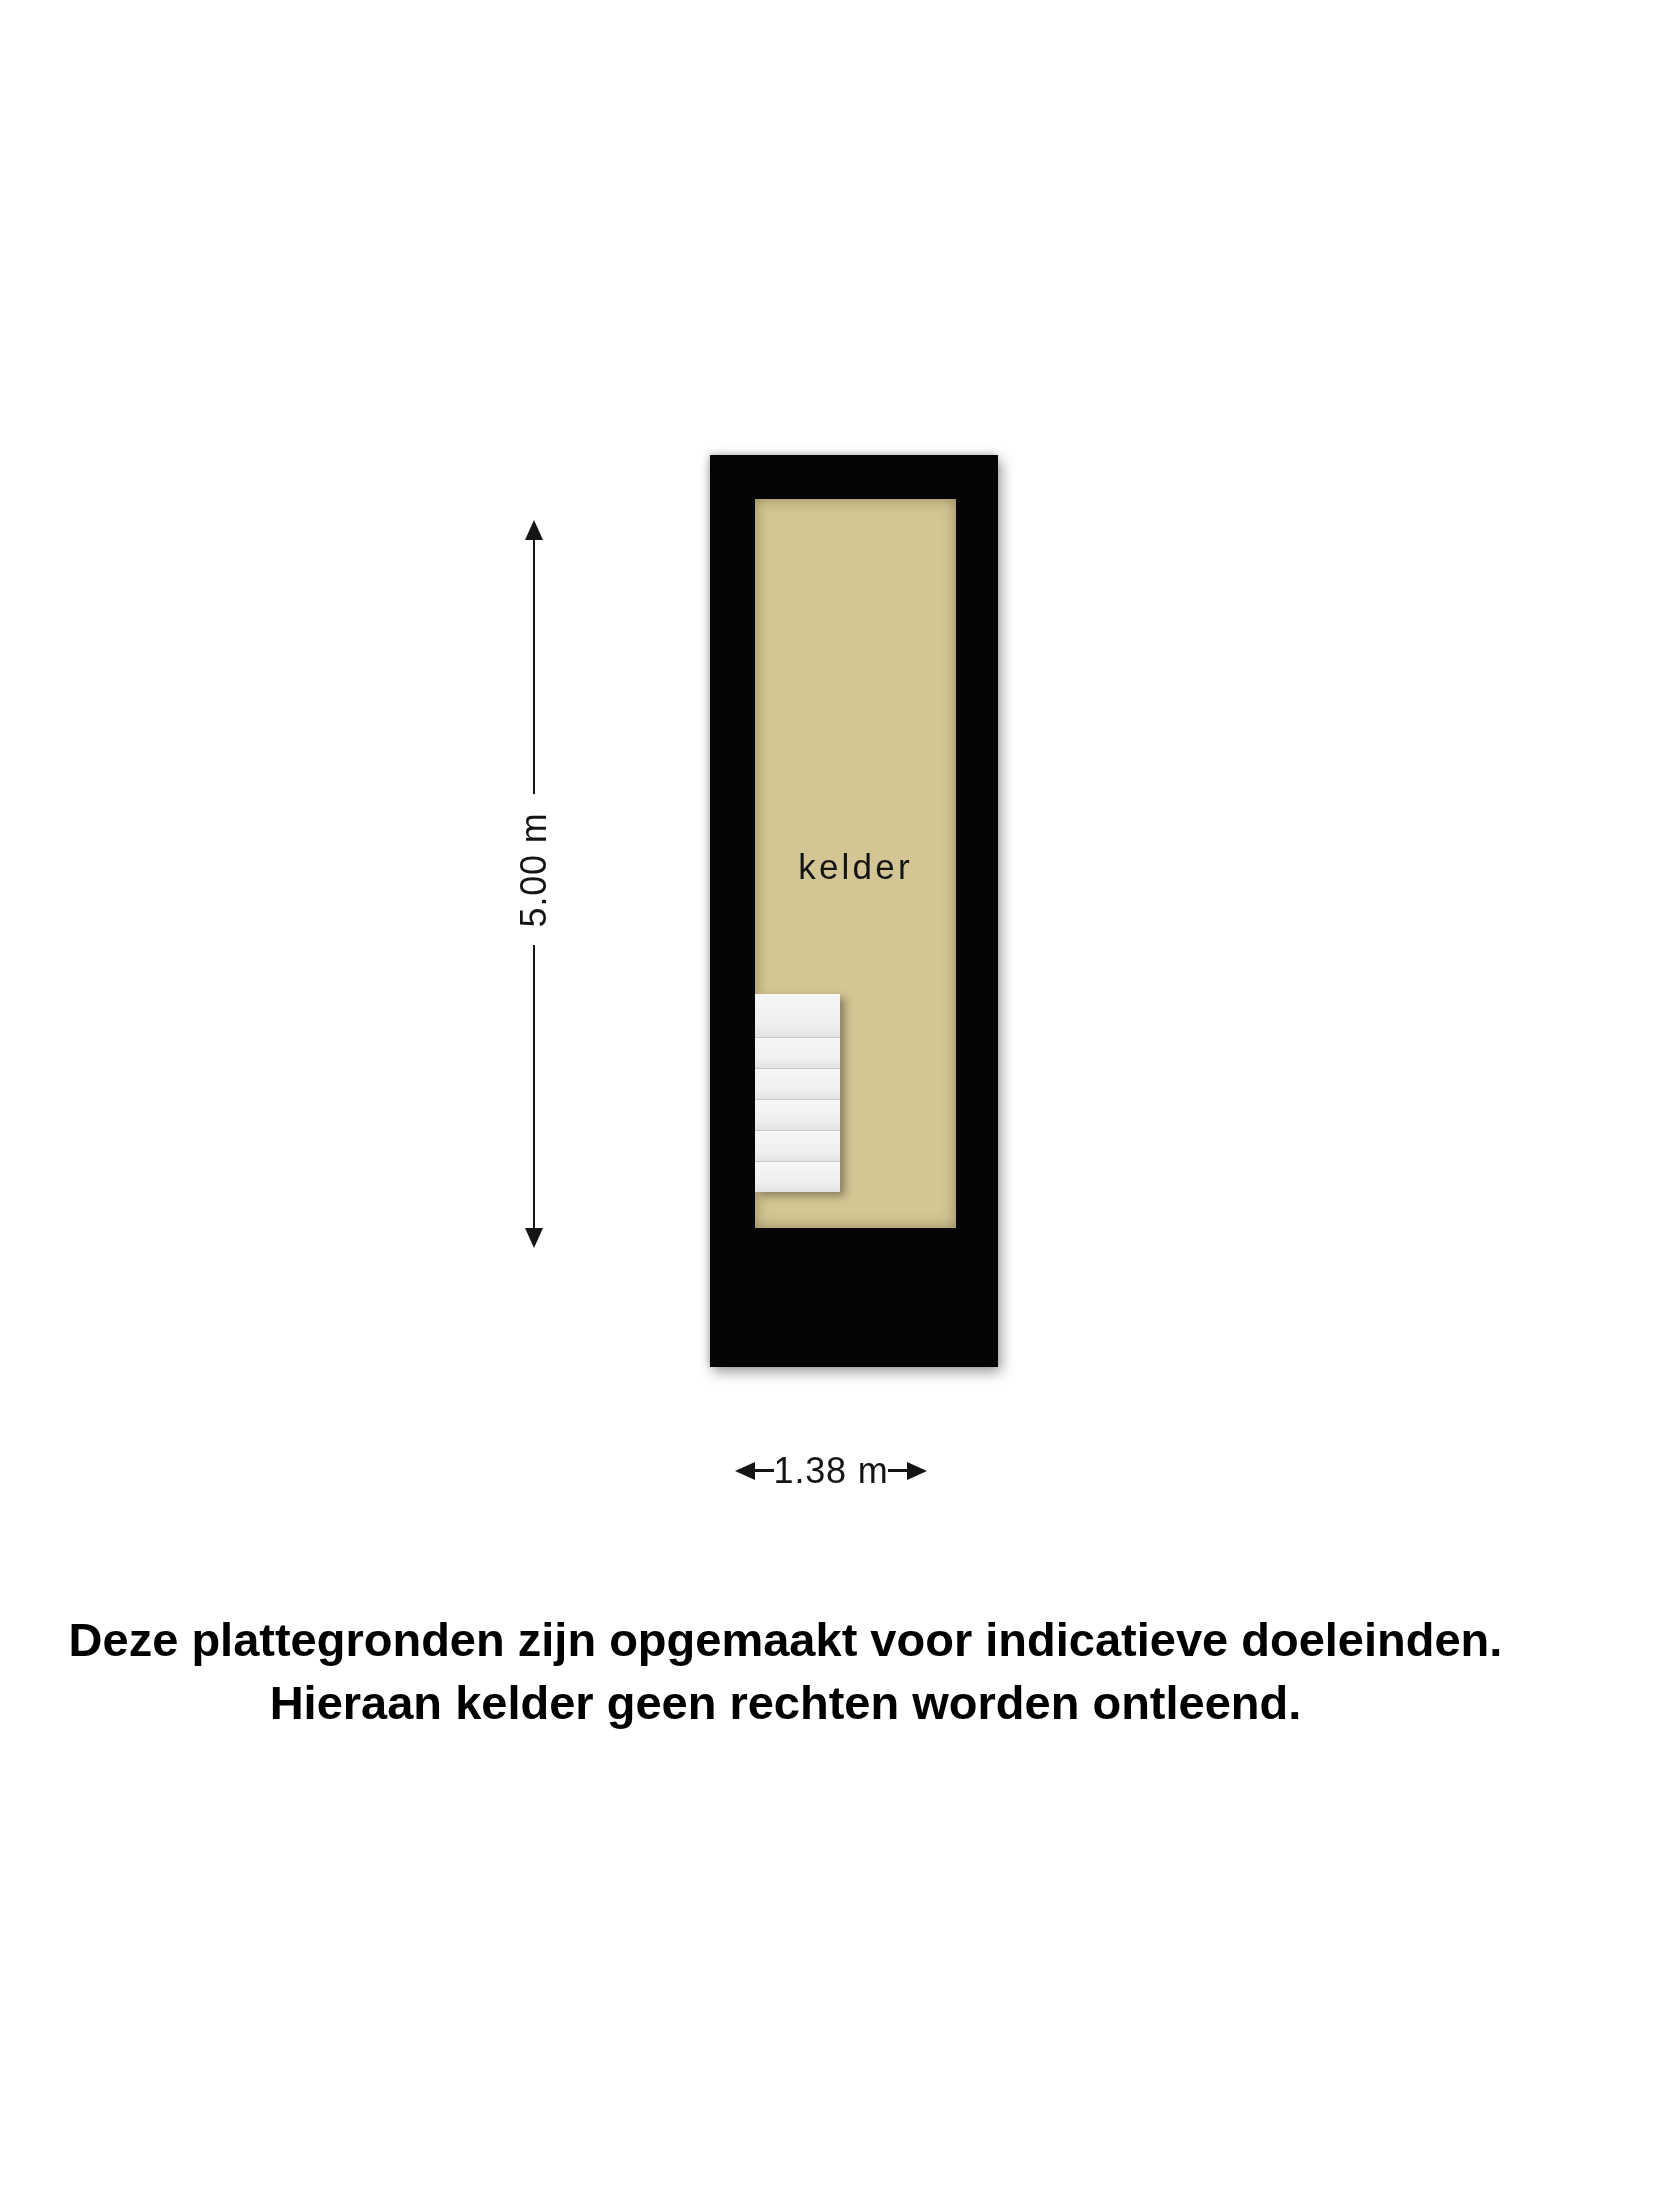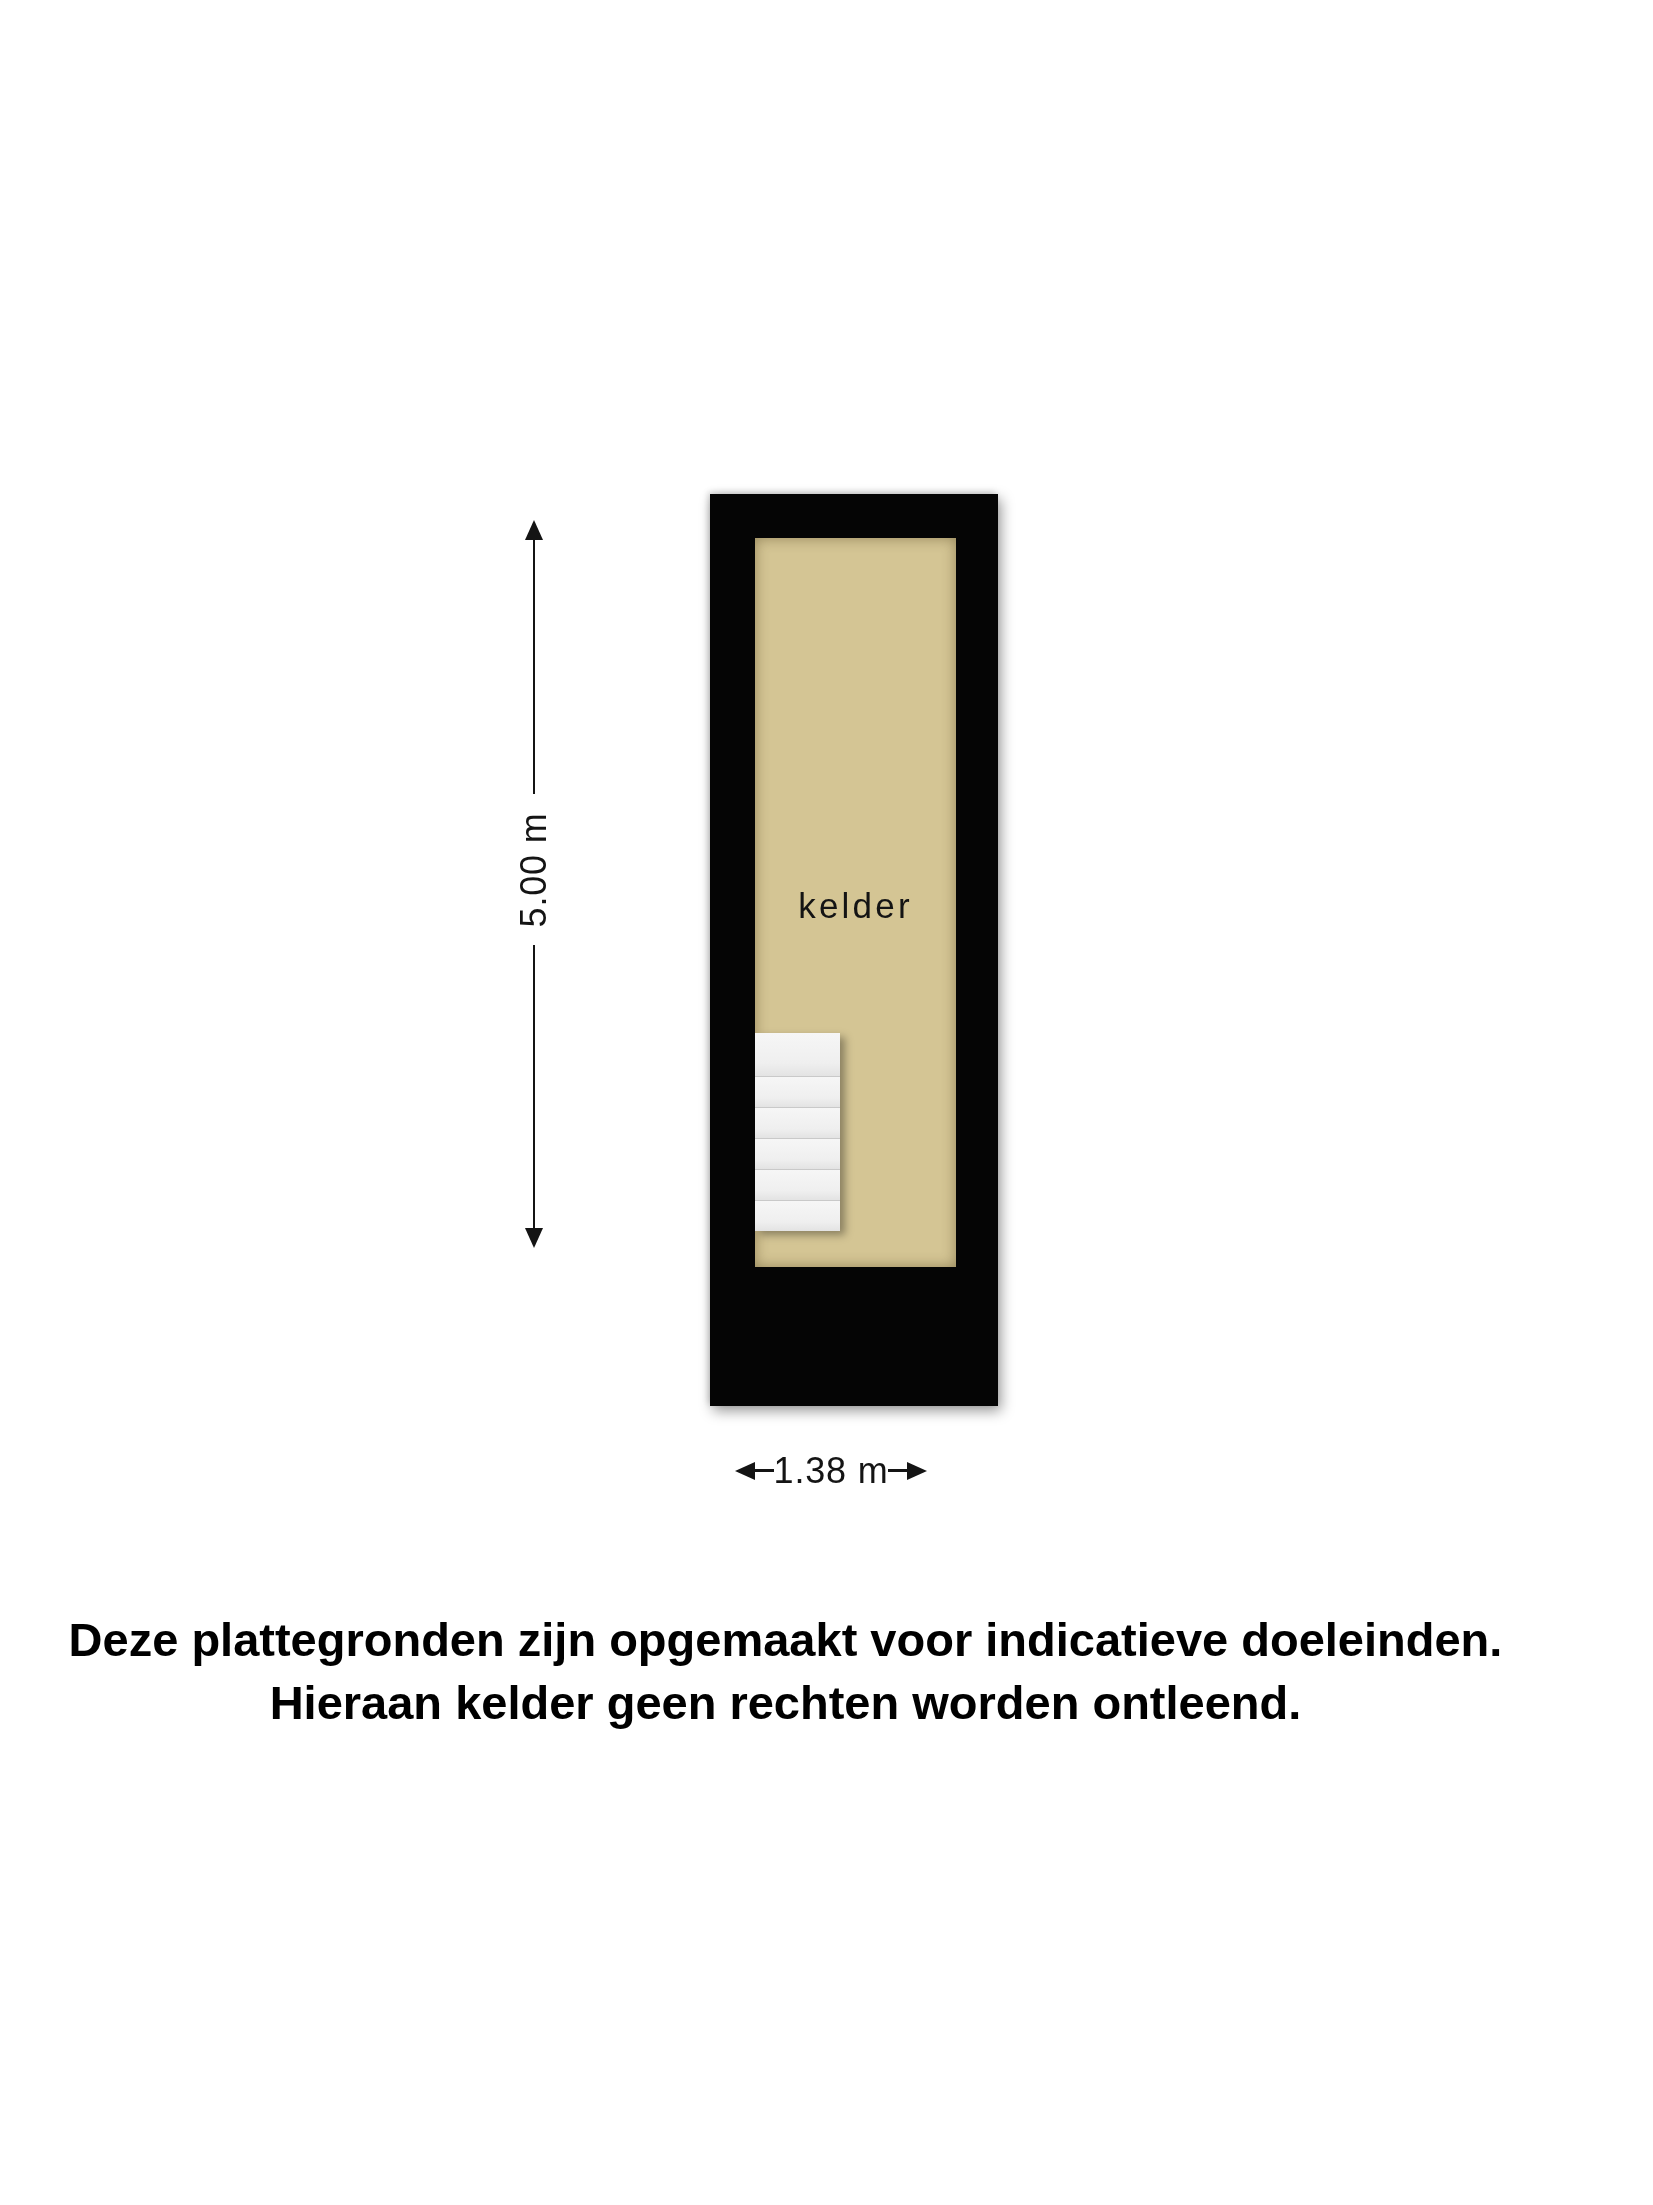--- a/index.html
+++ b/index.html
@@ -14,21 +14,21 @@
     position:relative;
     width:1654px;
     height:2205px;
     background:#ffffff;
     overflow:hidden;
   }
 
   
   .plan-walls{
     position:absolute;
-    left:710px; top:494px;
+    left:710px; top:455px;
     width:288px; height:912px;
     background:var(--wall);
     box-shadow: 3.2px 4.7px 12.6px rgba(0,0,0,0.40), -1.6px -1.6px 6.3px rgba(0,0,0,0.18);
   }
   .plan-room{
     position:absolute;
     left:45px; top:44px;
     width:201px; height:729px;
     background:var(--floor);
     box-shadow: inset 0 0 14px rgba(70,55,20,0.45);

